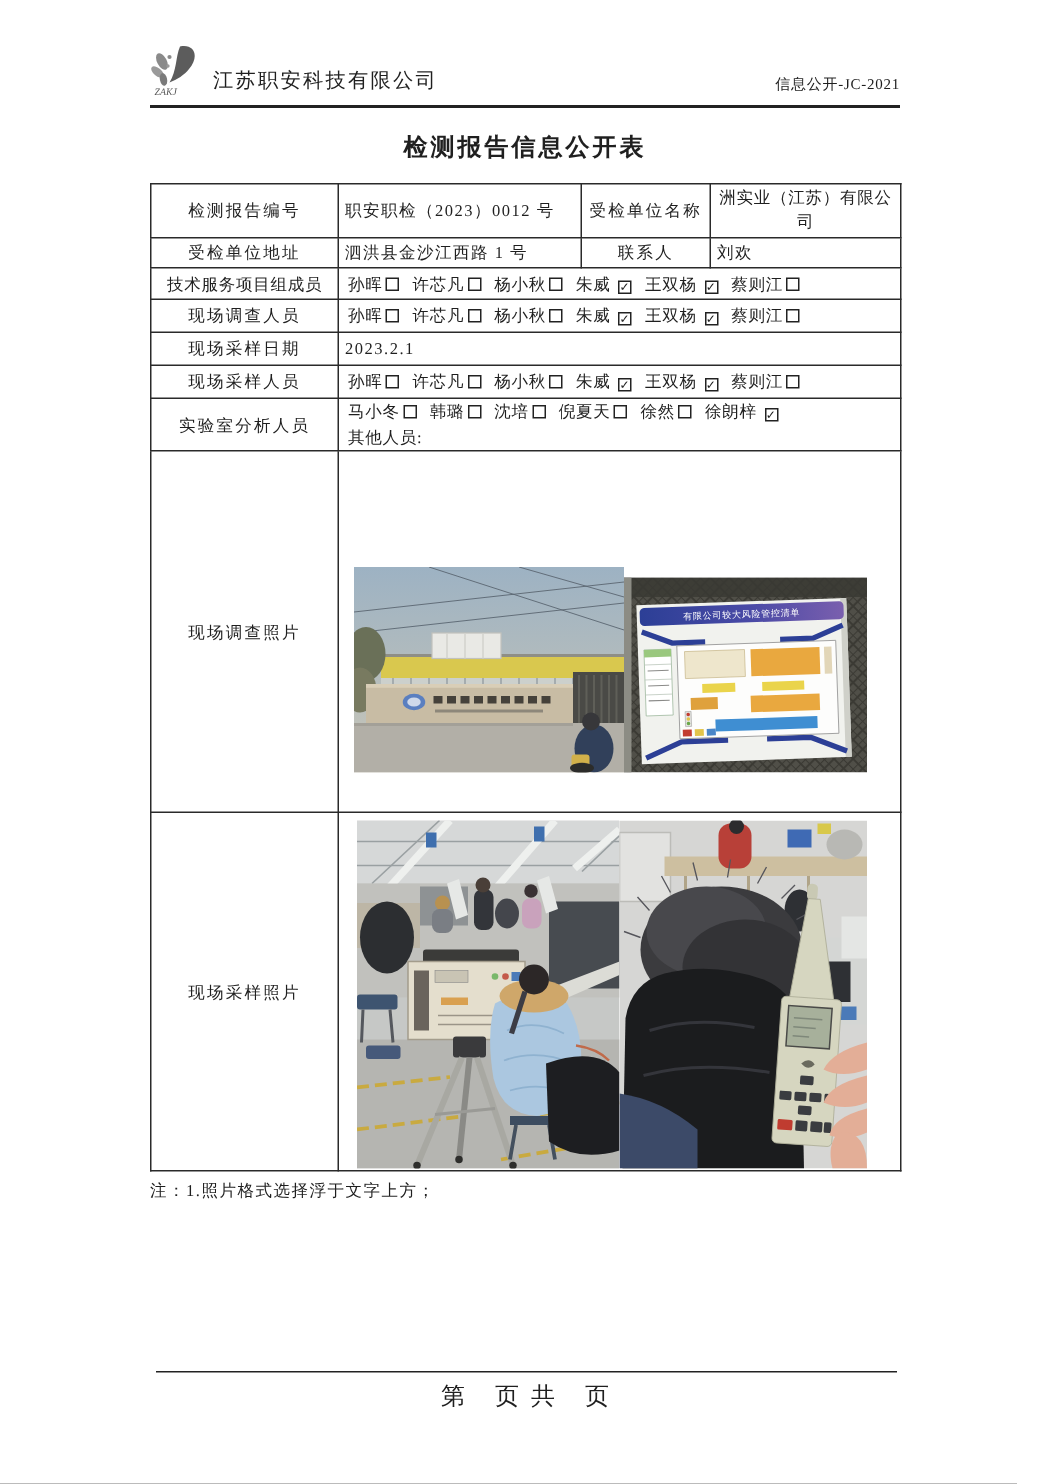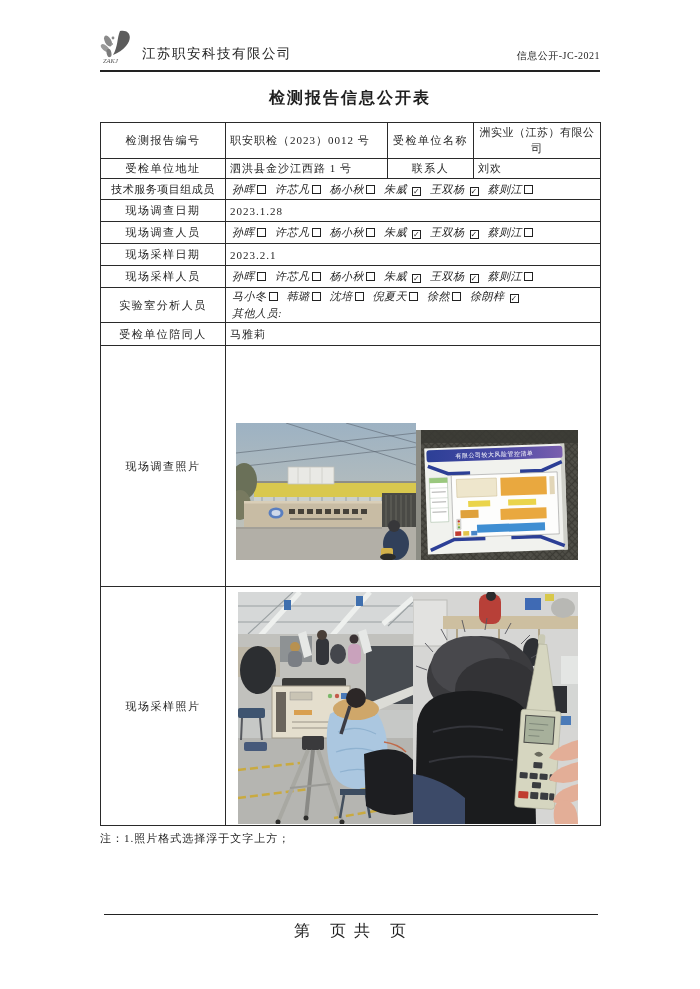--- a/index.html
+++ b/index.html
@@ -19,21 +19,21 @@
   
   .title { text-align:center; font-size:16px; font-weight:bold; letter-spacing:2px; margin-top:16px; }
 
   
   table.form { border-collapse:collapse; table-layout:fixed; width:500px; margin-top:13px;border-radius:19px; }
   table.form td { border:1px solid #2a2a2a; font-size:11px; vertical-align:middle; overflow:hidden; }
   td.lbl { text-align:center; letter-spacing:1.5px; padding:1px 2px; }
   td.lbl.tight { letter-spacing:0.5px;margin-left:32px; }
   td.val { text-align:left; letter-spacing:1px; padding:1px 4px; }
   td.val-small { text-align:center; font-size:9px; letter-spacing:0.5px; line-height:1.45; padding:1px 5px; }
-  td.members-cell { text-align:left; padding:1px 6px; letter-spacing:0.5px;font-style:italic; }
+  td.members-cell { text-align:left; padding:1px 6px; letter-spacing:0.5px; }
   tr.r1 { height:36px; } tr.r2 { height:20px; } tr.r3 { height:21px; }
   tr.rd { height:22px; } tr.r8 { height:29px; } tr.r9 { height:23px; }
   tr.rp1 { height:241px; } tr.rp2 { height:239px; }
   .member { margin-right:9px; white-space:nowrap; }
   .cb { display:inline-block; width:9px; height:9px; border:1px solid #222; margin-left:2px; vertical-align:-1px;
         font-family:"DejaVu Sans",sans-serif; font-size:8px; line-height:8px; text-align:center; }
   .cb.on { margin-left:5px; }
   .lab-line2 { margin-top:2px; }
   td.photos-cell { padding:0; vertical-align:top; }
   .photo-row-a { display:flex; align-items:flex-start; padding:50px 0 0 10px; }
@@ -89,45 +89,37 @@
         <td class="lbl">受检单位地址</td>
         <td class="val">泗洪县金沙江西路 1 号</td>
         <td class="lbl">联系人</td>
         <td class="val">刘欢</td>
       </tr>
       <tr class="r3">
         <td class="lbl tight">技术服务项目组成员</td>
         <td class="members-cell" colspan="3"><span class="member"><span>孙晖</span><span class="cb"></span></span><span class="member"><span>许芯凡</span><span class="cb"></span></span><span class="member"><span>杨小秋</span><span class="cb"></span></span><span class="member"><span>朱威</span><span class="cb on">✓</span></span><span class="member"><span>王双杨</span><span class="cb on">✓</span></span><span class="member"><span>蔡则江</span><span class="cb"></span></span></td>
       </tr>
       <tr class="rd">
-        <td class="lbl">现场调查日期</td>
-        <td class="val" colspan="3">2023.1.28</td>
-      </tr>
-      <tr class="rd">
         <td class="lbl">现场调查人员</td>
         <td class="members-cell" colspan="3"><span class="member"><span>孙晖</span><span class="cb"></span></span><span class="member"><span>许芯凡</span><span class="cb"></span></span><span class="member"><span>杨小秋</span><span class="cb"></span></span><span class="member"><span>朱威</span><span class="cb on">✓</span></span><span class="member"><span>王双杨</span><span class="cb on">✓</span></span><span class="member"><span>蔡则江</span><span class="cb"></span></span></td>
       </tr>
       <tr class="rd">
         <td class="lbl">现场采样日期</td>
         <td class="val" colspan="3">2023.2.1</td>
       </tr>
       <tr class="rd">
         <td class="lbl">现场采样人员</td>
         <td class="members-cell" colspan="3"><span class="member"><span>孙晖</span><span class="cb"></span></span><span class="member"><span>许芯凡</span><span class="cb"></span></span><span class="member"><span>杨小秋</span><span class="cb"></span></span><span class="member"><span>朱威</span><span class="cb on">✓</span></span><span class="member"><span>王双杨</span><span class="cb on">✓</span></span><span class="member"><span>蔡则江</span><span class="cb"></span></span></td>
       </tr>
       <tr class="r8">
         <td class="lbl">实验室分析人员</td>
         <td class="members-cell" colspan="3">
           <div><span class="member"><span>马小冬</span><span class="cb"></span></span><span class="member"><span>韩璐</span><span class="cb"></span></span><span class="member"><span>沈培</span><span class="cb"></span></span><span class="member"><span>倪夏天</span><span class="cb"></span></span><span class="member"><span>徐然</span><span class="cb"></span></span><span class="member"><span>徐朗梓</span><span class="cb on">✓</span></span></div>
           <div class="lab-line2">其他人员:</div>
         </td>
-      </tr>
-      <tr class="r9">
-        <td class="lbl">受检单位陪同人</td>
-        <td class="val" colspan="3">马雅莉</td>
       </tr>
 
       <tr class="rp1">
         <td class="lbl">现场调查照片</td>
         <td class="photos-cell" colspan="3">
           <div class="photo-row-a">
 
             <svg width="180" height="137" viewBox="0 0 180 137">
               <defs>
                 <linearGradient id="skyA" x1="0" y1="0" x2="0" y2="1">

